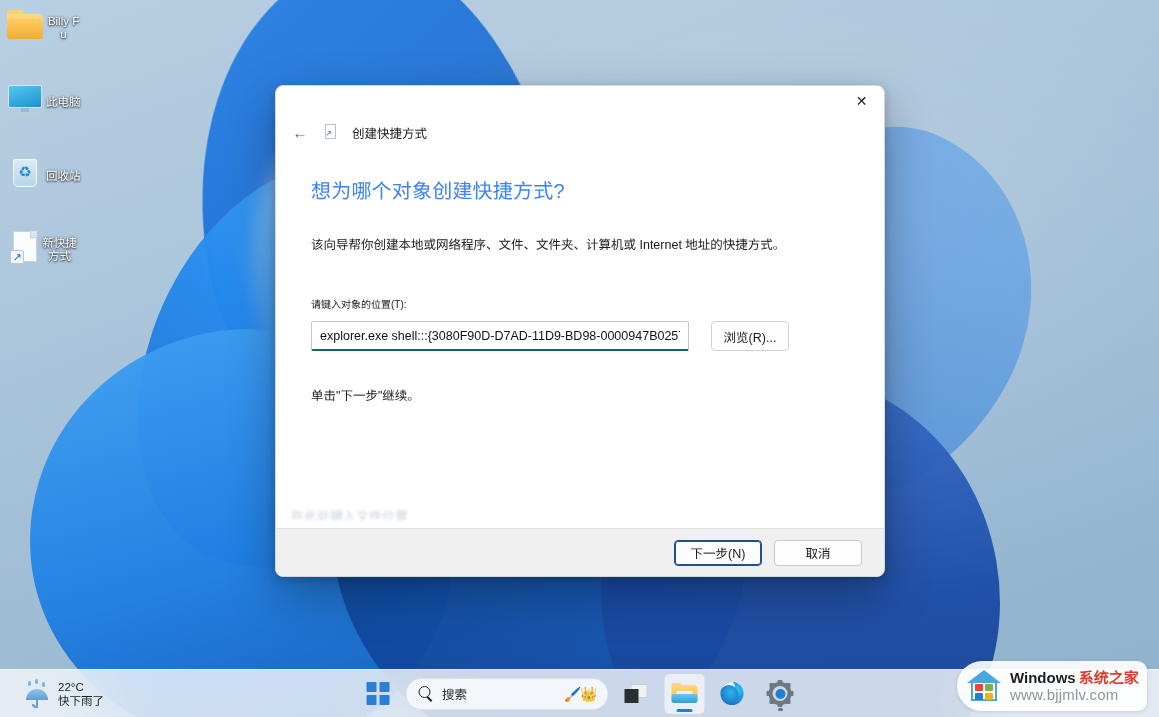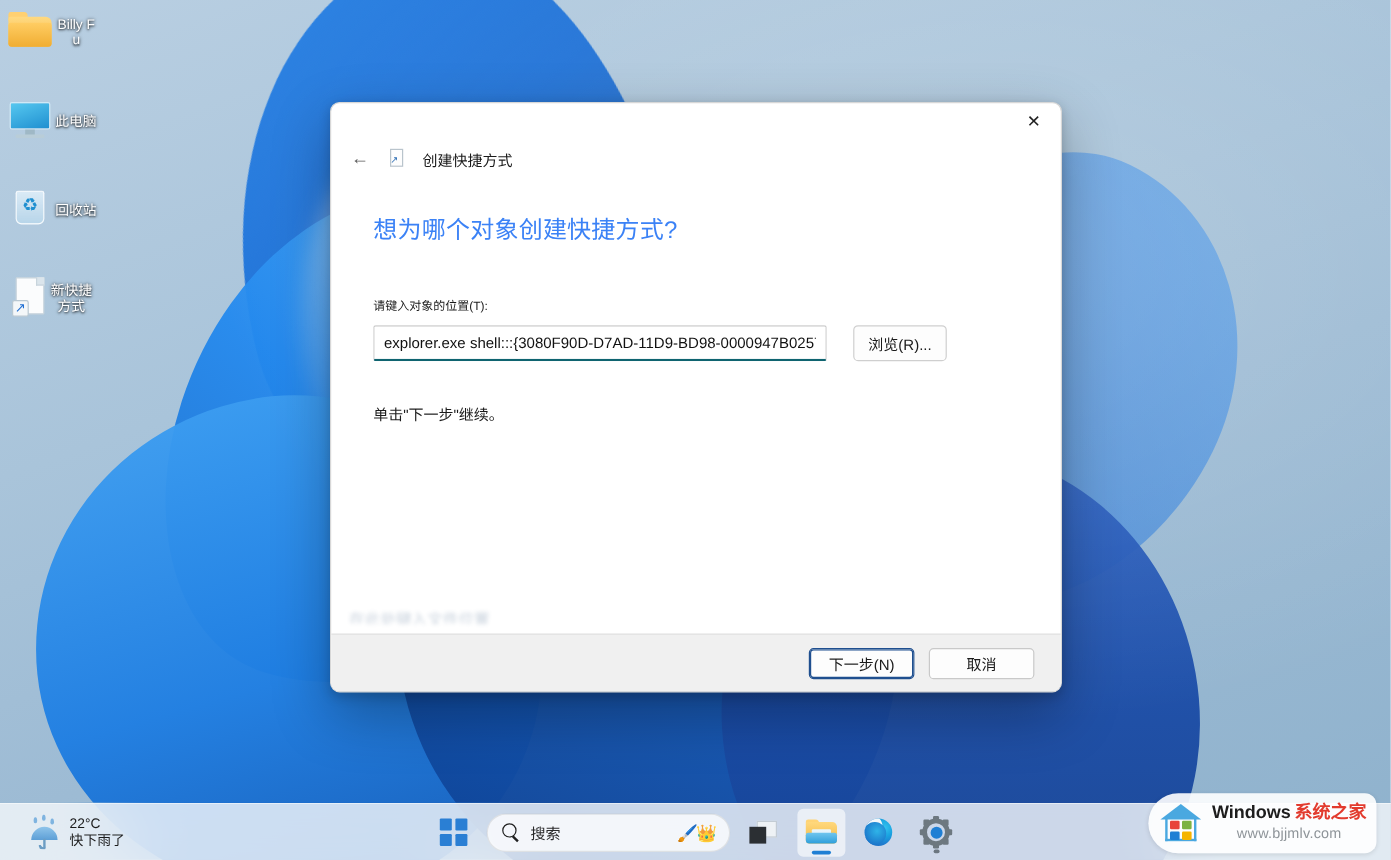--- a/index.html
+++ b/index.html
@@ -659,24 +659,23 @@
   .wm-squares i { display: block; border-radius: 1px; }
   .wm-text { display: flex; flex-direction: column; line-height: 17px; }
   .wm-title {
     font-size: 15px;
     font-weight: bold;
     color: #1d1d1d;
     white-space: nowrap;
   }
   .wm-title .cn { color: #e23b2e; margin-left: 3px; }
   .wm-url {
-    font-size: 12px;
+    font-size: 15px;
     color: #8e9499;
     letter-spacing: .2px;
-    text-align: center;
   }
 </style>
 </head>
 <body>
 
 <div id="desktop">
 
   <div class="bloom bloom-petal-6"></div>
   <div class="bloom bloom-petal-1"></div>
   <div class="bloom bloom-petal-2"></div>
@@ -737,20 +736,21 @@
         <div class="wiz-doc"></div>
         <div class="wiz-arrow">↗</div>
       </div>
       <div class="dlg-title">创建快捷方式</div>
     </div>
 
     <div class="dlg-body">
 
       <h1 class="dlg-heading">想为哪个对象创建快捷方式?</h1>
 
+      <p class="dlg-desc">该向导帮你创建本地或网络程序、文件、文件夹、计算机或 Internet 地址的快捷方式。</p>
 
       <div class="dlg-field-label">请键入对象的位置(T):</div>
 
       <div class="dlg-field-row">
         <input class="dlg-input" type="text" value="explorer.exe shell:::{3080F90D-D7AD-11D9-BD98-0000947B0257}" style="">
         <button class="dlg-browse">浏览(R)...</button>
       </div>
 
       <p class="dlg-hint">单击"下一步"继续。</p>
 

